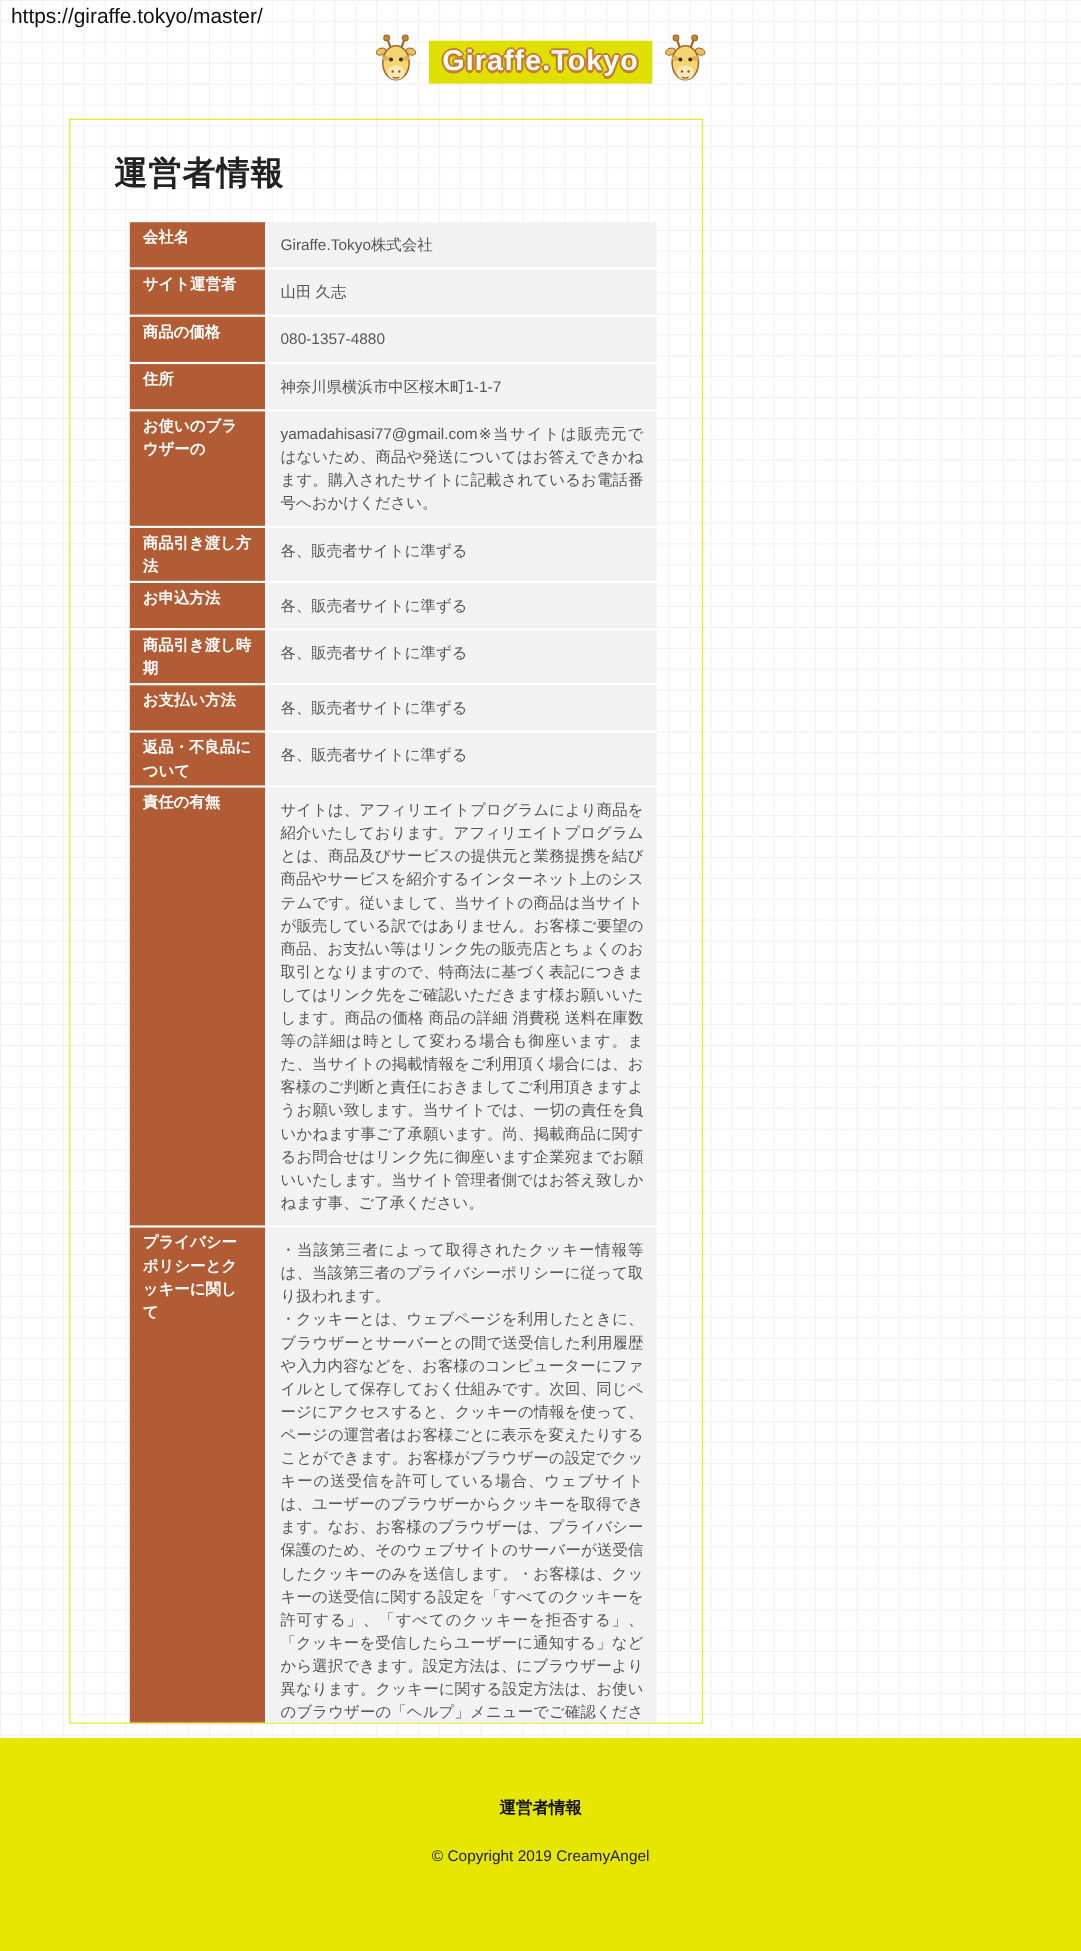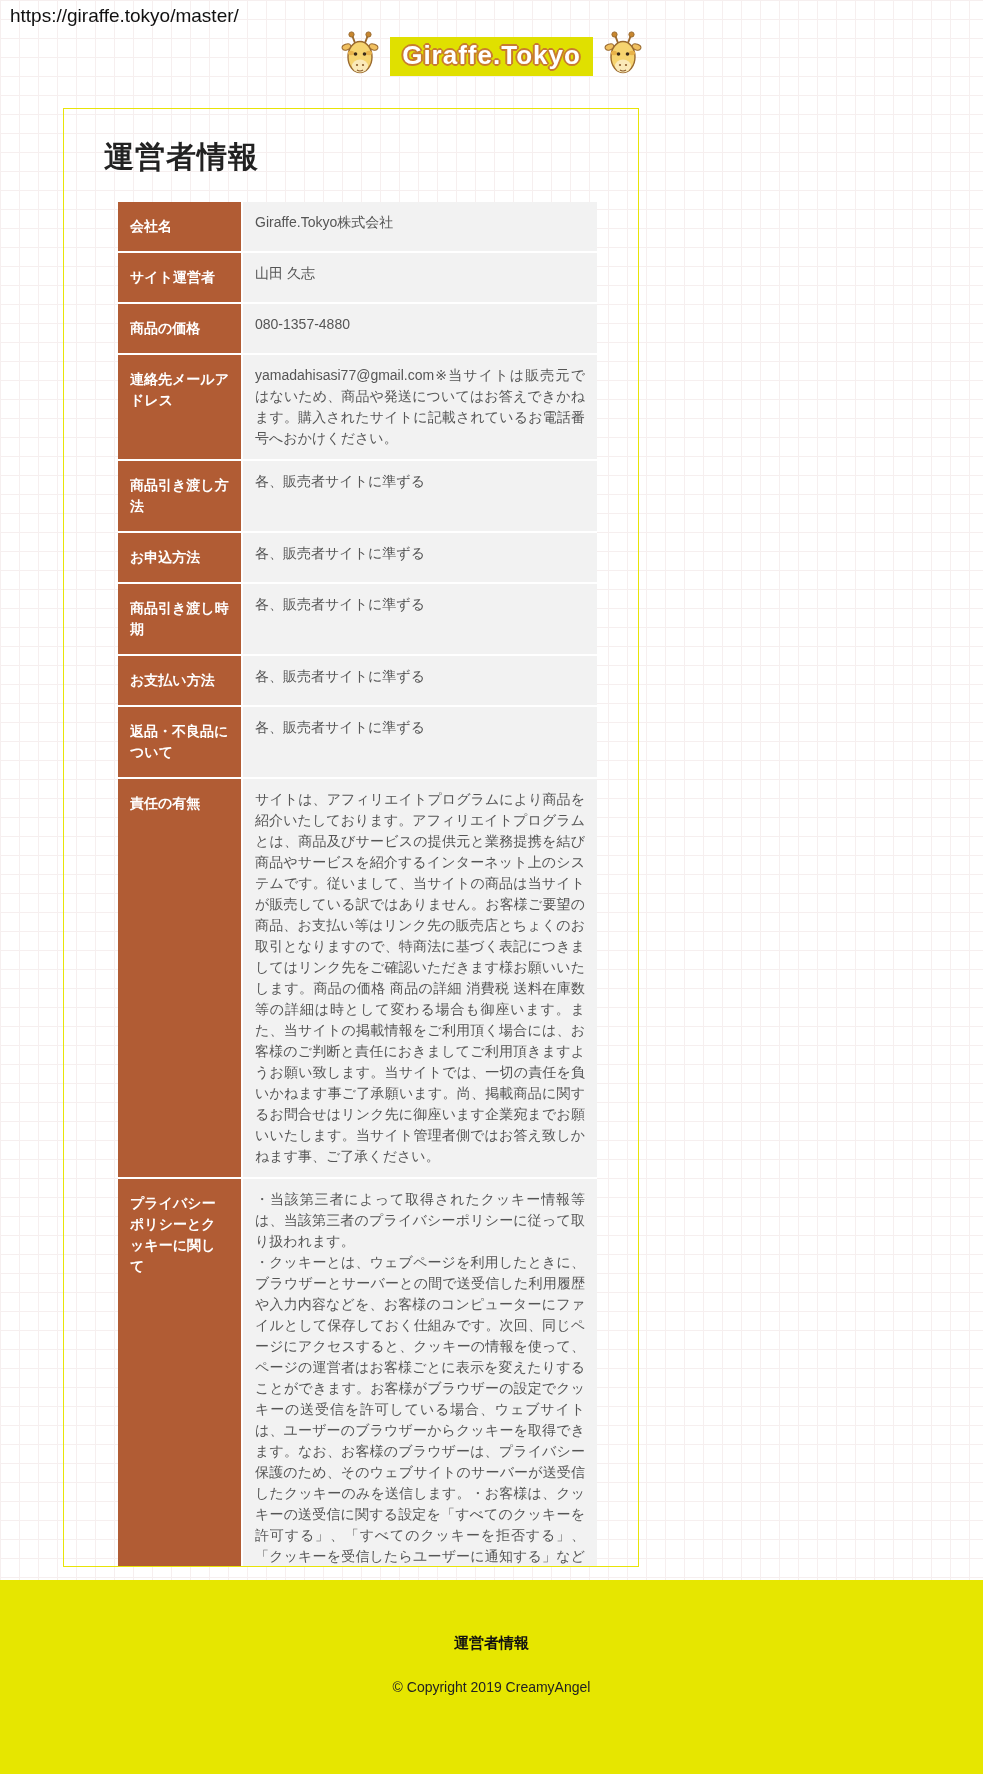--- a/index.html
+++ b/index.html
@@ -84,21 +84,21 @@
   }
   table.info-table th {
     width: 124px;
     box-sizing: border-box;
     background: #b15c34;
     color: #ffffff;
     font-size: 14px;
     font-weight: bold;
     text-align: left;
     vertical-align: top;
-    padding: 14px 12px;
+    padding: 3px 12px;
     line-height: 21px;
     border-right: 2px solid #ffffff;
     border-bottom: 2px solid #ffffff;
   }
   table.info-table td {
     box-sizing: border-box;
     background: #f2f2f2;
     color: #555555;
     font-size: 14px;
     vertical-align: top;
@@ -195,21 +195,25 @@
         </tr>
         <tr>
           <th>サイト運営者</th>
           <td>山田 久志</td>
         </tr>
         <tr>
           <th>商品の価格</th>
           <td>080-1357-4880</td>
         </tr>
         <tr>
-          <th>連絡先メールアドレス</th>
+          <th>住所</th>
+          <td>神奈川県横浜市中区桜木町1-1-7</td>
+        </tr>
+        <tr>
+          <th>お使いのブラウザーの</th>
           <td>yamadahisasi77@gmail.com※当サイトは販売元ではないため、商品や発送についてはお答えできかねます。購入されたサイトに記載されているお電話番号へおかけください。</td>
         </tr>
         <tr>
           <th>商品引き渡し方法</th>
           <td>各、販売者サイトに準ずる</td>
         </tr>
         <tr>
           <th>お申込方法</th>
           <td>各、販売者サイトに準ずる</td>
         </tr>

